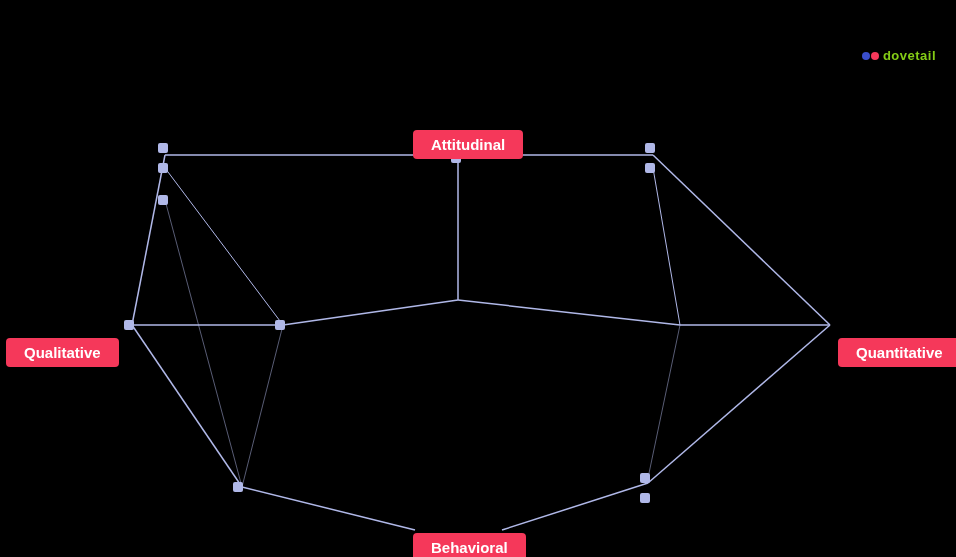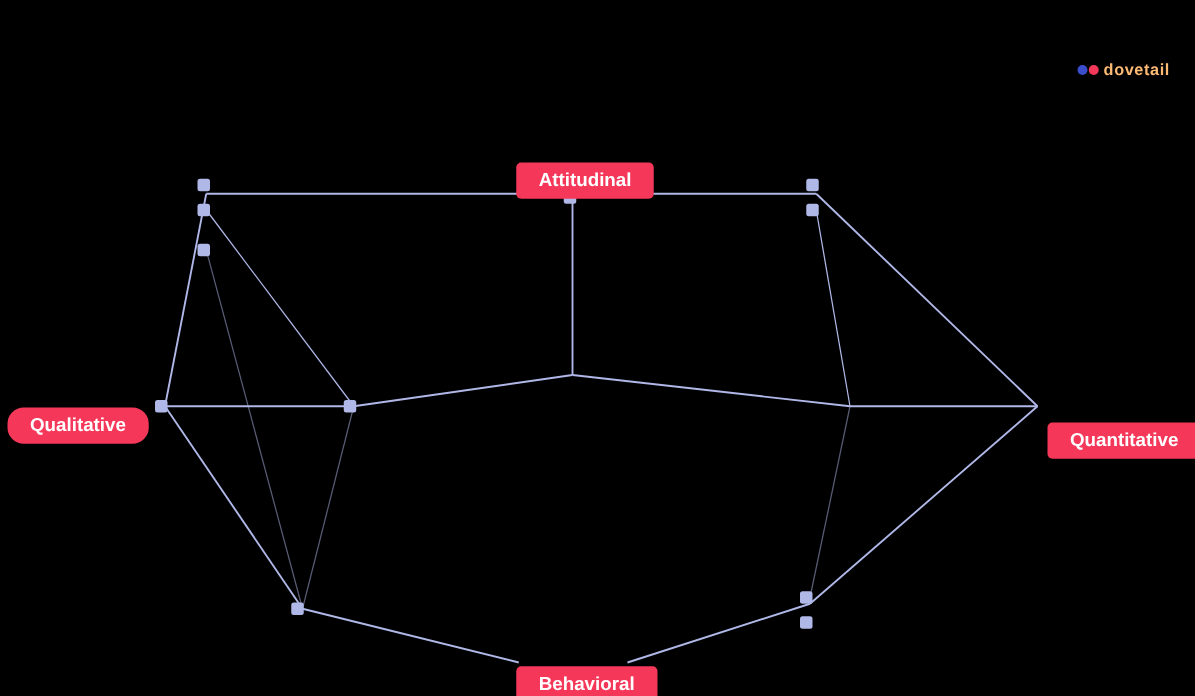--- a/index.html
+++ b/index.html
@@ -52,21 +52,21 @@
       display: flex;
       align-items: center;
       gap: 4px;
       z-index: 10;
     }
     .logo-icon {
       display: flex;
       align-items: center;
     }
     .logo-text {
-      color: #fdba74;
+      color: #84cc16;
       font-size: 13px;
       font-weight: 700;
       letter-spacing: 0.5px;
     }
     .logo-dot-blue {
       width: 8px; height: 8px;
       background: #3a4ecc;
       border-radius: 50%;
       display: inline-block;
       margin-right: 1px;
@@ -109,21 +109,21 @@
   <line x1="653" y1="168" x2="680" y2="325" stroke="#b0b8e8" stroke-width="1"></line>
 
   <line x1="283" y1="325" x2="242" y2="487" stroke="#b0b8e8" stroke-width="1" opacity="0.5"></line>
   <line x1="648" y1="478" x2="680" y2="325" stroke="#b0b8e8" stroke-width="1" opacity="0.5"></line>
 </svg>
 
 <div class="badge" style="left: 413px; top: 108px;">Attitudinal</div>
 
 <div class="badge" style="left: 413px; top: 511px;">Behavioral</div>
 
-<div class="badge" style="left: 6px; top: 304px; border-radius: 13px;">Qualitative</div>
+<div class="badge" style="left: 6px; top: 316px;">Qualitative</div>
 
 <div class="badge" style="left: 838px; top: 316px;">Quantitative</div>
 
 <div class="node" style="left: 158px; top: 143px;"></div>
 <div class="node" style="left: 158px; top: 163px;"></div>
 <div class="node" style="left: 158px; top: 195px;"></div>
 <div class="node" style="left: 451px; top: 153px;"></div>
 <div class="node" style="left: 645px; top: 143px;"></div>
 <div class="node" style="left: 645px; top: 163px;"></div>
 <div class="node" style="left: 124px; top: 320px;"></div>

